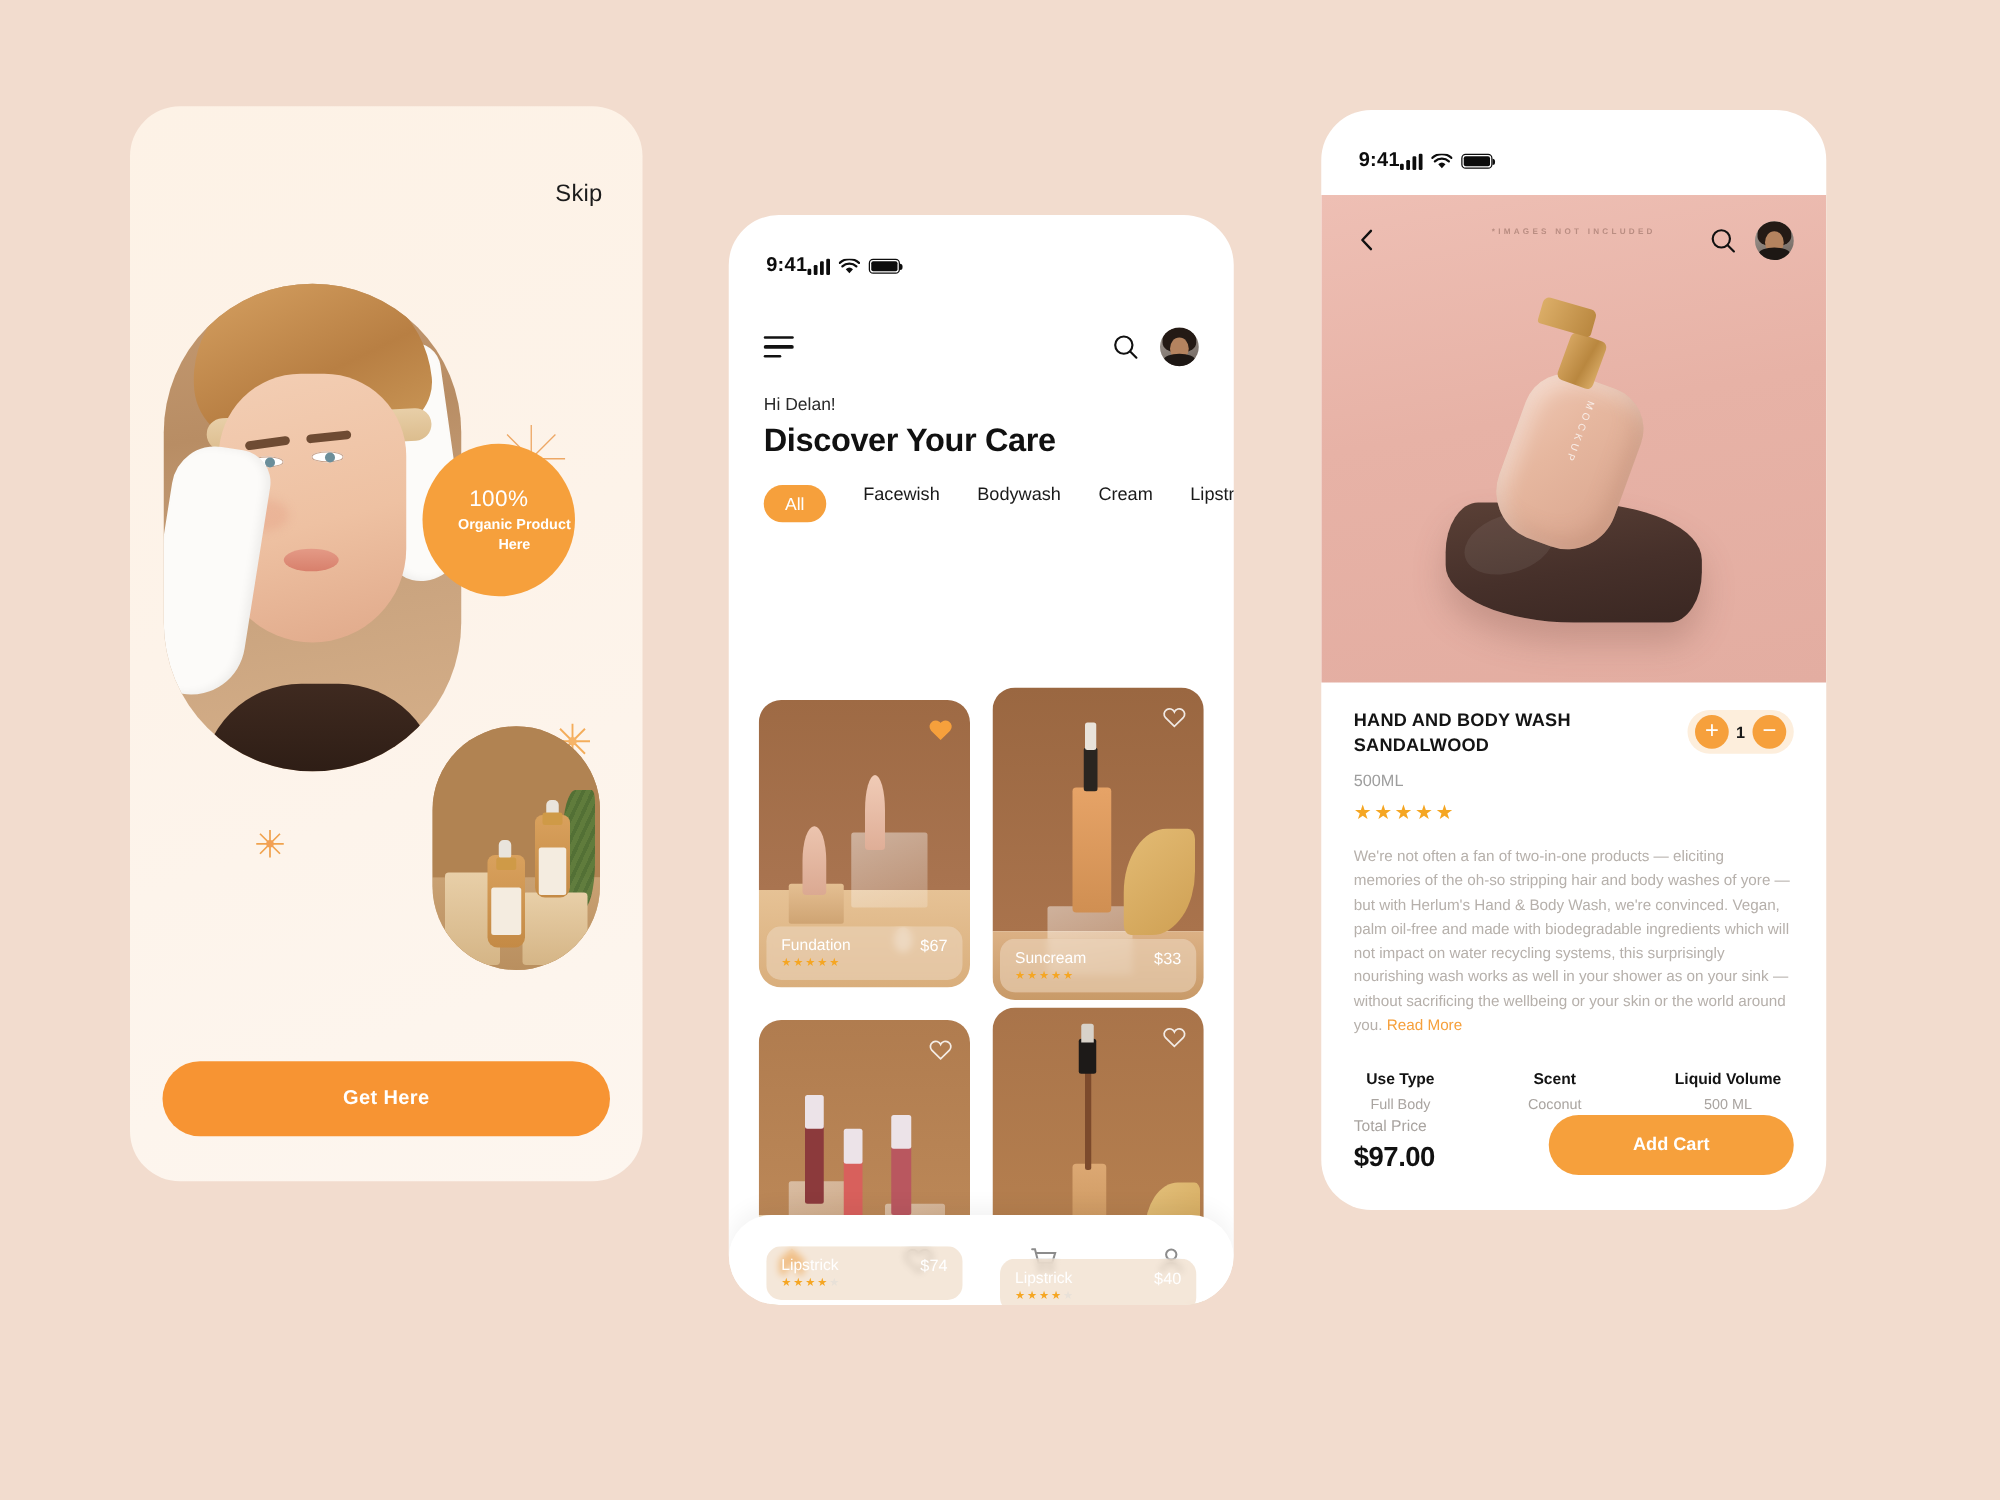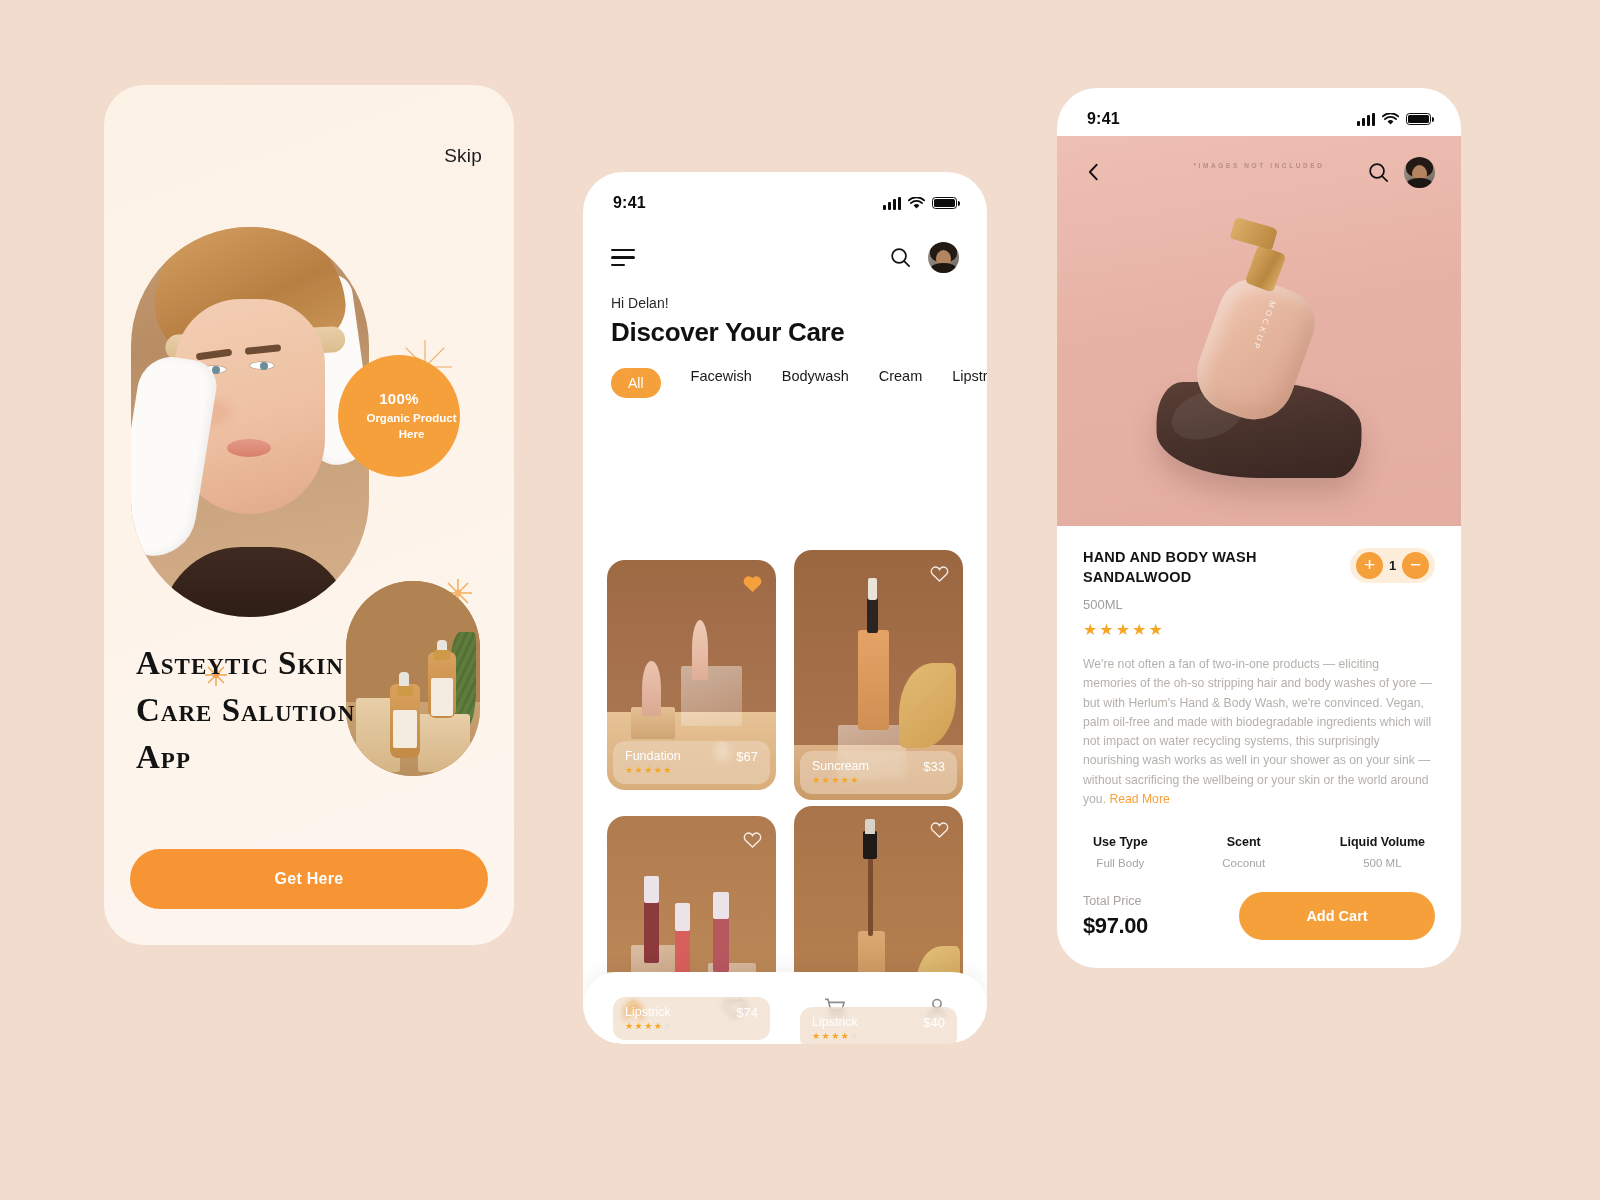--- a/index.html
+++ b/index.html
@@ -68,21 +68,21 @@
   .hp-shoulder{ position:absolute; left:30px; bottom:-10px; width:190px; height:80px;
            background:linear-gradient(180deg,#3f2a20,#2c1c14); border-radius:90px 90px 0 0; }
 
   #badge-100 {
     position: absolute; left: 234px; top: 270px;
     width: 122px; height: 122px; border-radius: 50%;
     background: #f6a03c;
     display: flex; flex-direction: column; align-items: center; justify-content: center;
     color: #fff; text-align: center; line-height: 1.25;
   }
-  #badge-100 .pct { font-size: 15px; font-weight: 700; letter-spacing: .3px; }
+  #badge-100 .pct { font-size: 18px; font-weight: 400; letter-spacing: .3px; }
   #badge-100 .sub { font-size: 11.5px; font-weight: 700; margin-top: 2px; margin-left: 25px; }
 
   .sparkle { position: absolute; pointer-events:none; }
   #sparkle-a { left: 292px; top: 253px; width: 58px; height: 58px; }
   #sparkle-b { left: 100px; top: 578px; width: 24px; height: 24px; }
   #sparkle-c { left: 339px; top: 493px; width: 30px; height: 30px; }
 
   #product-thumb {
     position: absolute; left: 242px; top: 496px;
     width: 134px; height: 195px;
@@ -121,21 +121,21 @@
   }
 
   
   .phone {
     position: absolute;
     background: #fff;
     border-radius: 40px;
     overflow: hidden;
   }
   .statusbar {
-    height: 48px; display: flex; align-items: center; justify-content: space-between;
+    height: 68px; display: flex; align-items: center; 
     padding: 14px 30px 0 30px;
   }
   .statusbar .time { font-size: 16px; font-weight: 700; color: #0d0d0d; letter-spacing:.2px;}
   .statusbar .icons { display: flex; align-items: center; gap: 7px; }
   .bars { display:flex; align-items:flex-end; gap:2px; height:13px; }
   .bars i { display:block; width:3px; background:#0d0d0d; border-radius:1px; }
   .bars i:nth-child(1){height:5px}.bars i:nth-child(2){height:8px}
   .bars i:nth-child(3){height:11px}.bars i:nth-child(4){height:13px}
   .batt { width:25px; height:12px; border:1.6px solid #0d0d0d; border-radius:3.5px; position:relative; }
   .batt:before{content:'';position:absolute;left:1.3px;top:1.3px;bottom:1.3px;right:1.3px;background:#0d0d0d;border-radius:1.6px;}
@@ -341,21 +341,20 @@
       </div>
     <div class="pt-bottle s1">
         <div class="lbl"></div>
       </div>
     <div class="pt-cap" style="left:53px;bottom:88px;height:16px"></div>
     <div class="pt-neck" style="left:51px;bottom:80px"></div>
     <div class="pt-cap" style="left:91px;bottom:122px;height:14px"></div>
     <div class="pt-neck" style="left:88px;bottom:116px"></div>
   </div>
 
-  <h1 id="s1-title">Asteytic Skin Care Salution App</h1>
   <button id="get-start-btn">Get Here</button>
 </div>
 
 <div id="screen2" class="phone">
 
   <div class="statusbar">
     <div class="time">9:41</div>
     <div class="icons">
       <div class="bars">
           <i></i>

